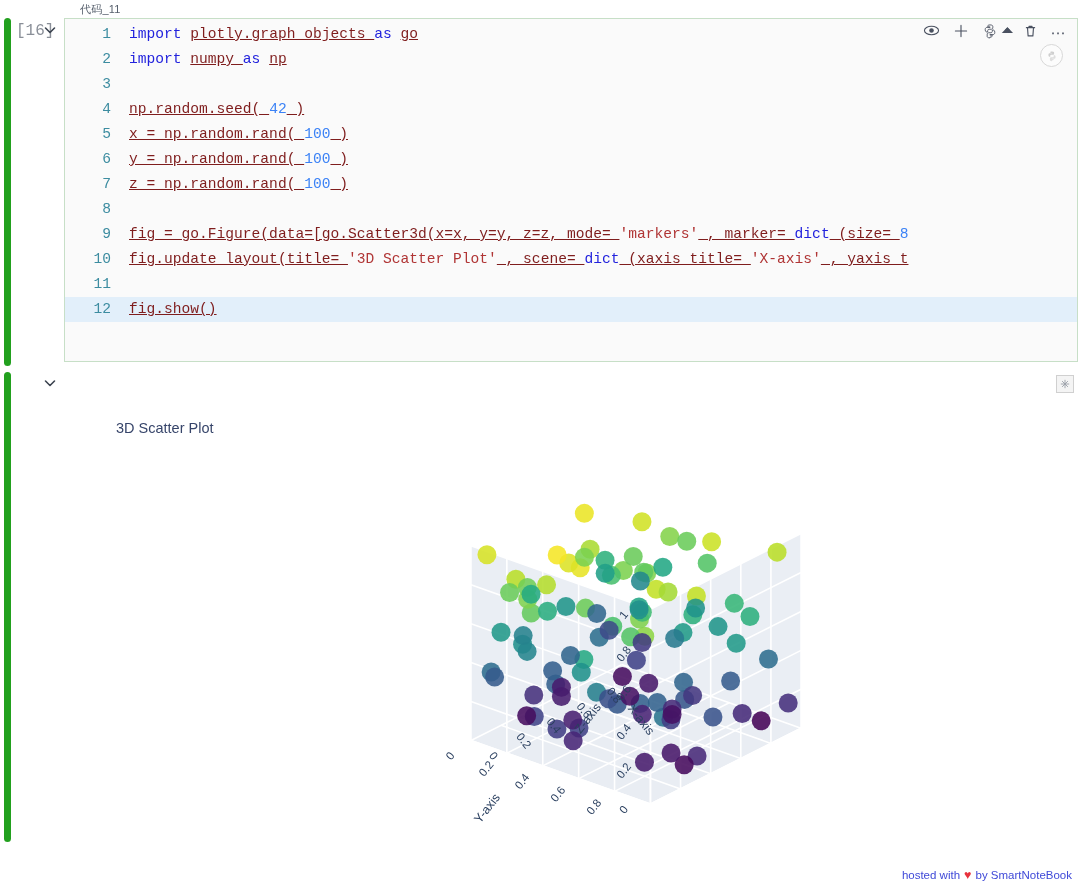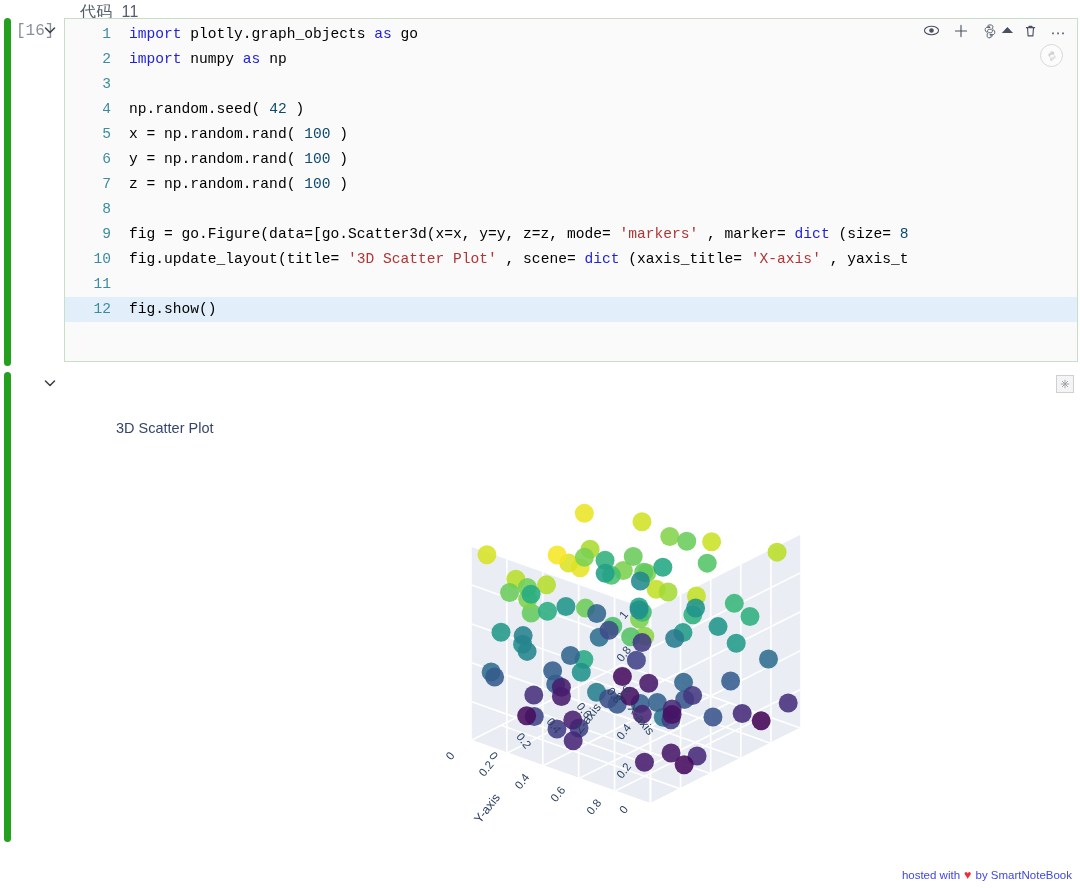--- a/index.html
+++ b/index.html
@@ -25,21 +25,21 @@
     background: #22a01e;
   }
   #bar-code  { top: 18px;  height: 348px; }
   #bar-out   { top: 372px; height: 470px; }
 
   
   .cell-tab {
     position: absolute;
     left: 80px;
     top: 2px;
-    font-size: 16px;
+    font-size: 11px;
     color: #555e6b;
     letter-spacing: .2px;
   }
 
   
   .exec-count {
     position: absolute;
     left: 16px;
     top: 22px;
     font-size: 16px;
@@ -149,22 +149,22 @@
   .lnum {
     display: inline-block;
     width: 26px;
     text-align: right;
     color: #3c8ca0;
     margin-right: 18px;
   }
   .k  { color: #2222dd; text-align: center; }        
   .b  { color: #2222dd; font-weight: 400; }  
   .s  { color: #b03535; }        
-  .n  { color: #0c4a6e; }        
-  .p  { color: #000000; }        
+  .n  { color: #3b82f6; }        
+  .p  { color: #7f1d1d; text-decoration: underline; }        
 
   
   .output-cell {
     position: absolute;
     left: 64px;
     top: 372px;
     width: 1014px;
     height: 468px;
   }
   .snapshot-icon {

